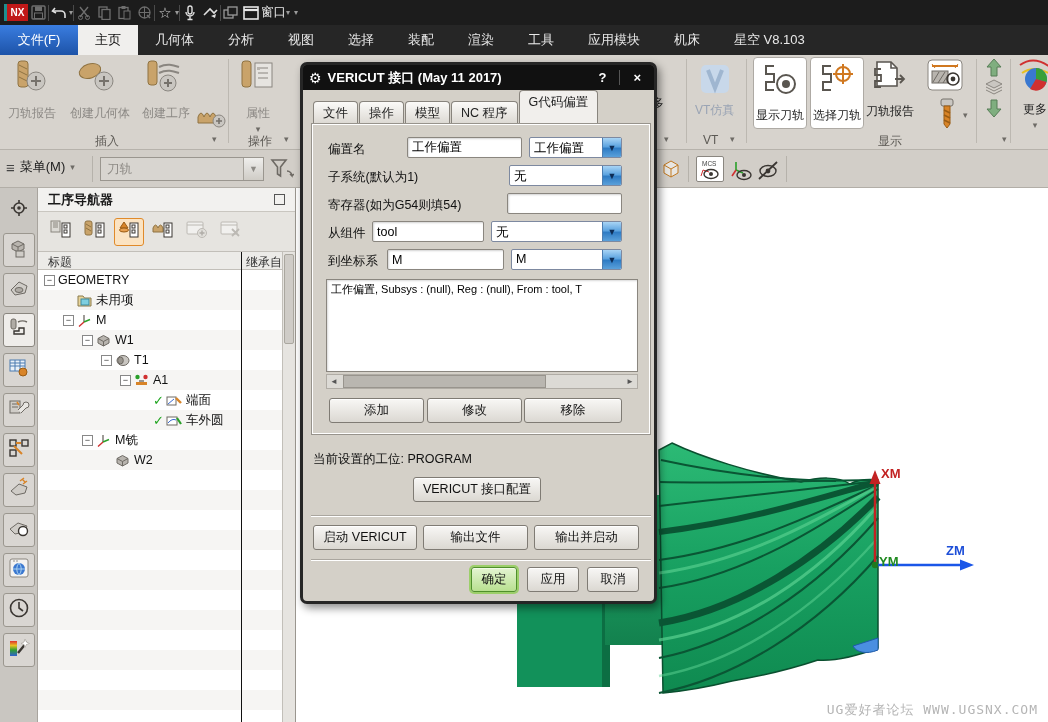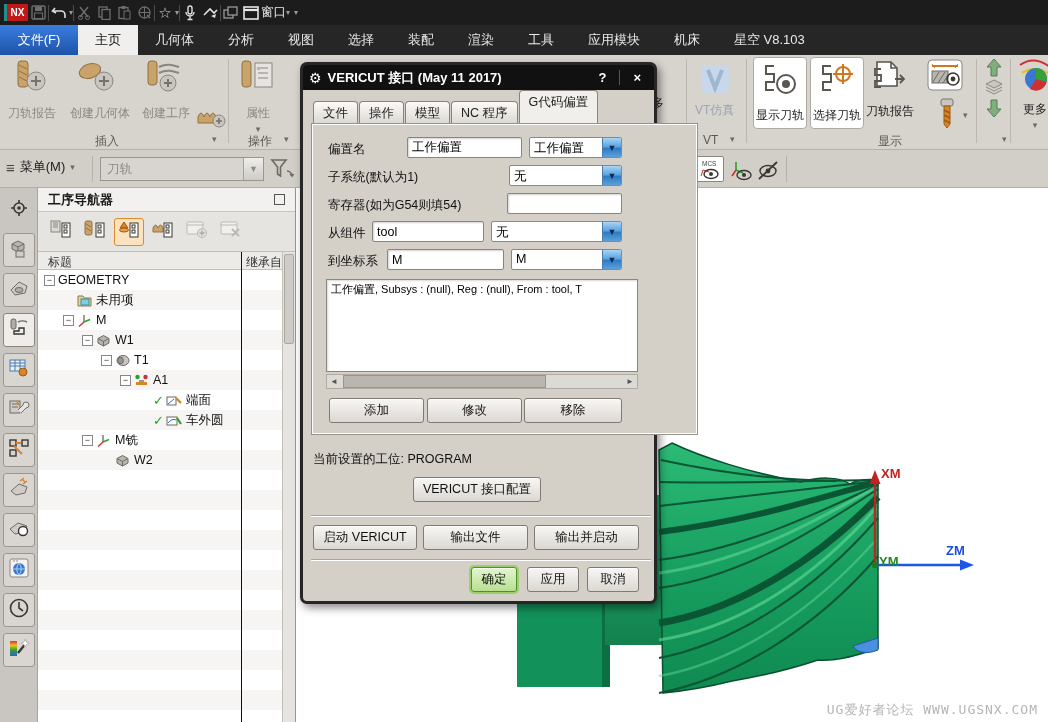--- a/index.html
+++ b/index.html
@@ -79,21 +79,21 @@
 
   
   #dialog{position:absolute;left:300px;top:62px;width:357px;height:542px;background:#d4d0c8;border:3px solid #262626;border-radius:7px;box-shadow:3px 4px 8px rgba(0,0,0,.45);z-index:20;}
   #dlg-title{height:25px;background:#111;border-radius:3px 3px 0 0;display:flex;align-items:center;color:#fff;padding:0 6px;gap:6px;}
   #dlg-title .t{flex:1;font-size:13px;font-weight:bold;}
   #dlg-title .hb{font-size:13px;font-weight:bold;padding:0 7px;}
   #dlg-title .div{width:1px;height:15px;background:#555;}
   #dlg-tabs{position:absolute;left:10px;top:33px;display:flex;align-items:flex-end;height:25px;}
   .dtab{padding:3px 9px 3px;background:linear-gradient(#fbfaf8,#dddad4);border:1px solid #88847d;border-bottom:none;border-radius:4px 4px 0 0;font-size:12.5px;color:#222;margin-right:1px;height:22px;}
   .dtab.active{background:#f1efec;height:33px;font-size:12.5px;position:relative;z-index:2;}
-  #dlg-gbox{position:absolute;left:8px;top:58px;width:387px;height:312px;border:1px solid #97938c;box-shadow:inset 0 0 0 1px #fff;background:#d4d0c8;z-index:1;}
+  #dlg-gbox{position:absolute;left:8px;top:58px;width:340px;height:312px;border:1px solid #97938c;box-shadow:inset 0 0 0 1px #fff;background:#d4d0c8;z-index:1;}
   .f-label{position:absolute;font-size:12.5px;color:#111;white-space:nowrap;}
   .tin{position:absolute;height:21px;border:1px solid #8a867f;background:#fff;box-shadow:inset 1px 1px 2px rgba(0,0,0,.18);font-size:12.5px;padding:1px 4px;border-radius:2px;}
   .combo{position:absolute;height:21px;display:flex;border:1px solid #7d89a0;background:#fff;border-radius:2px;}
   .combo .val{flex:1;font-size:12.5px;padding:2px 4px;white-space:nowrap;overflow:hidden;}
   .combo .cb{width:19px;background:linear-gradient(#a8d4f5 0%,#5da4e0 45%,#2f7cc4 55%,#5aa0da 100%);border-left:1px solid #4c7db0;display:flex;align-items:center;justify-content:center;color:#0d2c55;font-size:9px;border-radius:0 1px 1px 0;}
   #dlg-list{position:absolute;left:14px;top:155px;width:312px;height:93px;background:#fff;border:1px solid #8a867f;box-shadow:inset 1px 1px 2px rgba(0,0,0,.15);font-size:11px;padding:2px 4px;white-space:nowrap;overflow:hidden;}
   #dlg-hscroll{position:absolute;left:14px;top:250px;width:312px;height:15px;background:#dcdad5;border:1px solid #b0aca5;display:flex;align-items:center;}
   #dlg-hscroll .ar{width:14px;height:13px;display:flex;align-items:center;justify-content:center;font-size:8px;color:#555;}
   #dlg-hscroll .track{flex:1;height:13px;position:relative;}
   #dlg-hscroll .thumb{position:absolute;left:2px;top:0;width:72%;height:13px;background:#b9b6b0;border:1px solid #98948d;}

